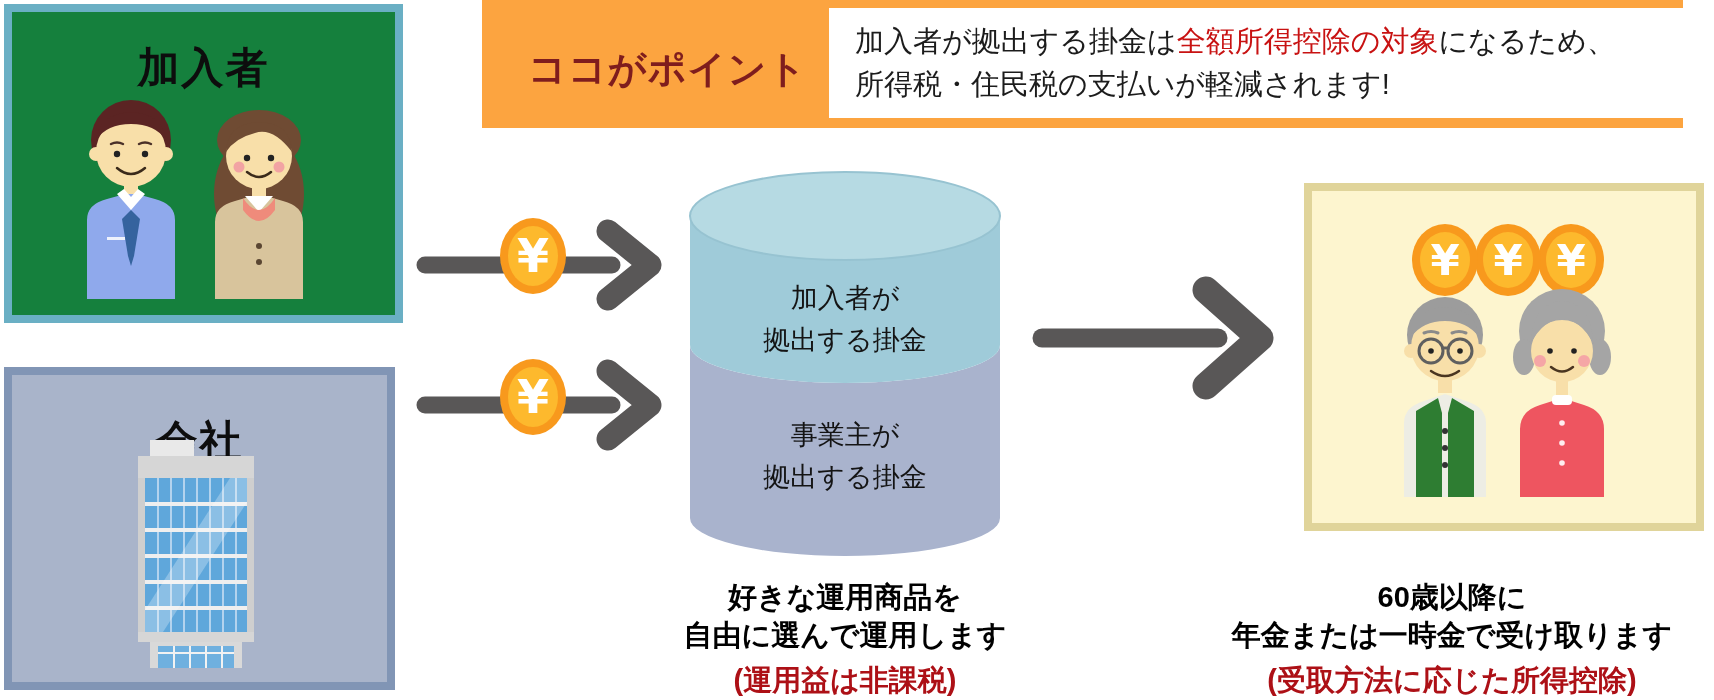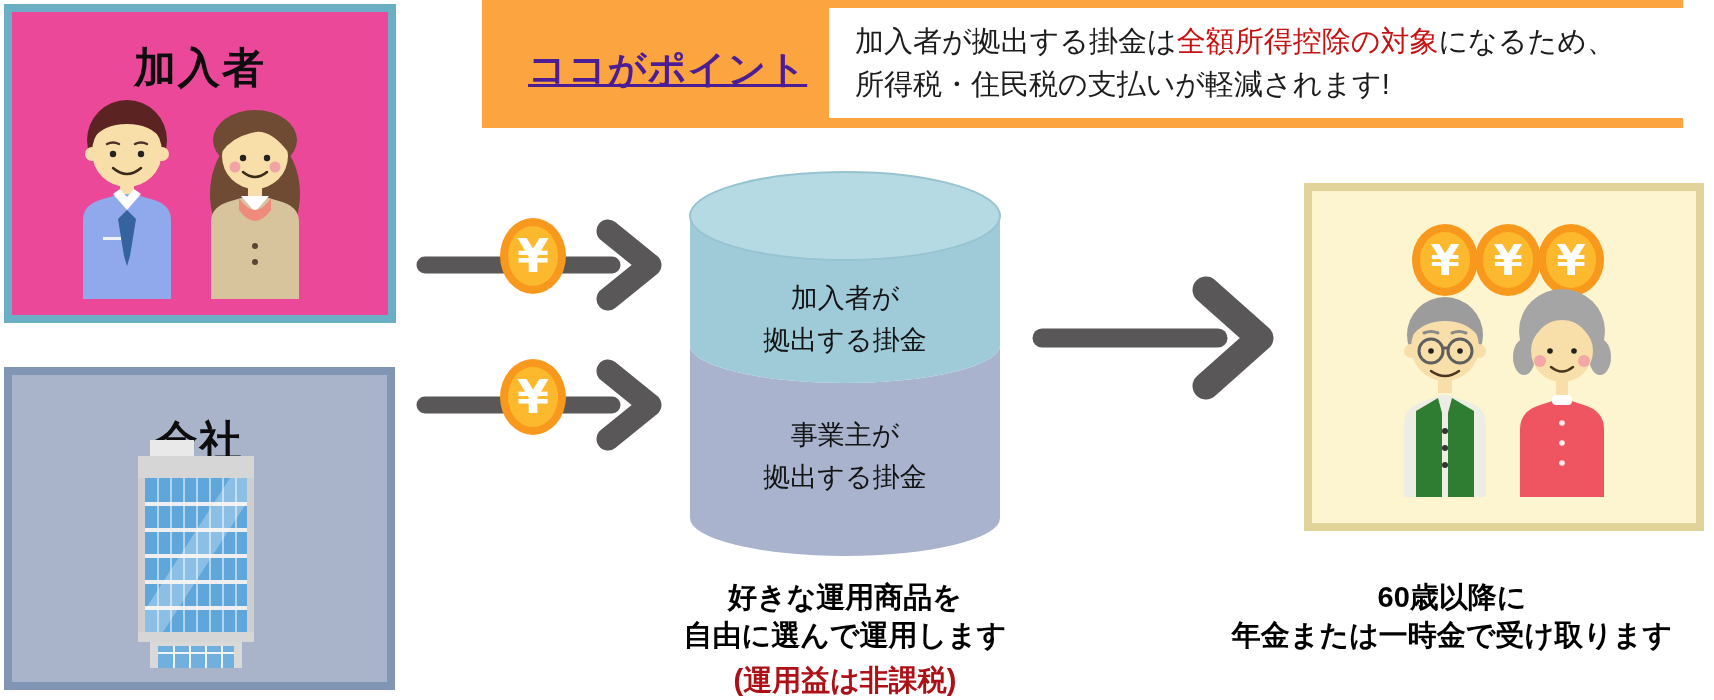--- a/index.html
+++ b/index.html
@@ -4,40 +4,40 @@
 <style>
   html,body{margin:0;padding:0;background:#fff;}
   .canvas{
     position:relative;width:1714px;height:700px;background:#fff;overflow:hidden;
     font-family:"Liberation Sans","DejaVu Sans",sans-serif;color:#111;
   }
   .abs{position:absolute;}
   
   .participant-box{
     left:4px;top:4px;width:376px;height:303px;
-    background:#ec4899;border:8px solid #6AAFC4;
+    background:#15803d;border:8px solid #6AAFC4;padding-left:7px;
   }
   .company-box{
     left:4px;top:367px;width:375px;height:307px;
     background:#A9B4CA;border:8px solid #8195B5;
   }
   .box-title{
     position:absolute;left:0;width:100%;text-align:center;
     font-size:42px;font-weight:bold;color:#0d0d0d;letter-spacing:2px;
   }
   .participant-box .box-title{top:28px;}
   .company-box .box-title{top:38px;}
   .figure-svg{position:absolute;left:50%;transform:translateX(-50%);bottom:16px;}
   
   .point-banner{
     left:482px;top:0;width:1201px;height:128px;background:#FCA440;
   }
   .point-banner-label{
     position:absolute;left:46px;top:44px;
-    font-size:38px;font-weight:bold;color:#4c1d95;letter-spacing:1px;white-space:nowrap;text-decoration:underline;
+    font-size:38px;font-weight:bold;color:#7f1d1d;letter-spacing:1px;white-space:nowrap;
   }
   .point-note-box{
     position:absolute;left:347px;top:8px;width:1018px;height:110px;background:#ffffff;
   }
   .point-text{
     position:absolute;left:26px;top:12px;
     font-size:29px;line-height:43px;color:#1c1c1c;white-space:nowrap;
   }
   .point-red{color:#C81212;}
   
@@ -266,15 +266,16 @@
   </div>
 
   <div class="abs caption caption-invest">
     <div>好きな運用商品を</div>
     <div>自由に選んで運用します</div>
     <div class="note">(運用益は非課税)</div>
   </div>
   <div class="abs caption caption-payout">
     <div>60歳以降に</div>
     <div>年金または一時金で受け取ります</div>
+    <div class="note">(受取方法に応じた所得控除)</div>
   </div>
 
 </div>
 
 </body></html>

